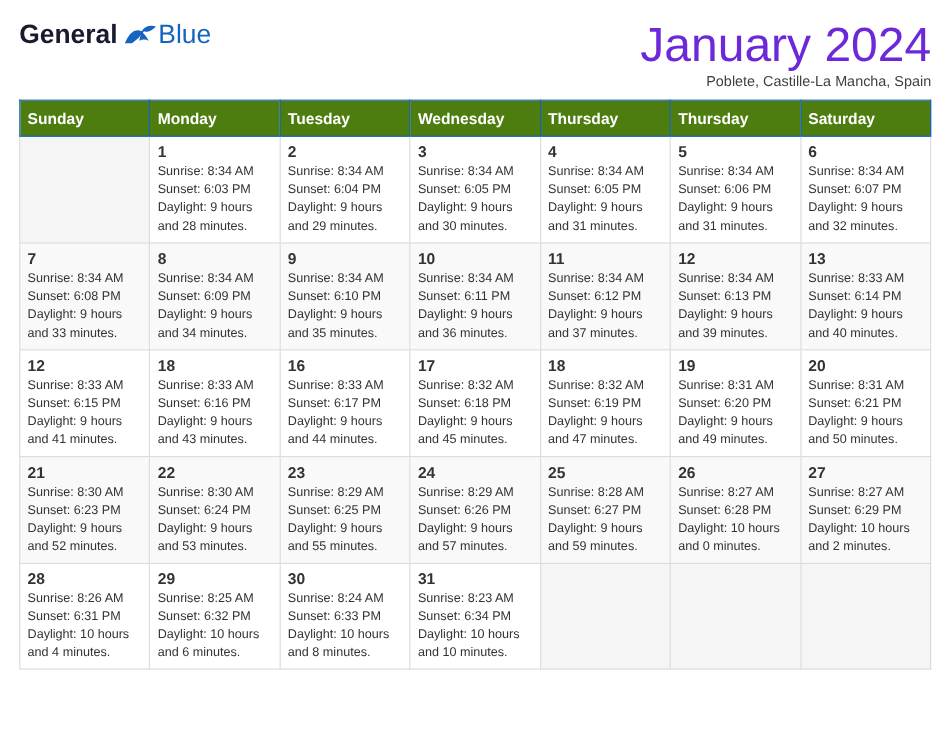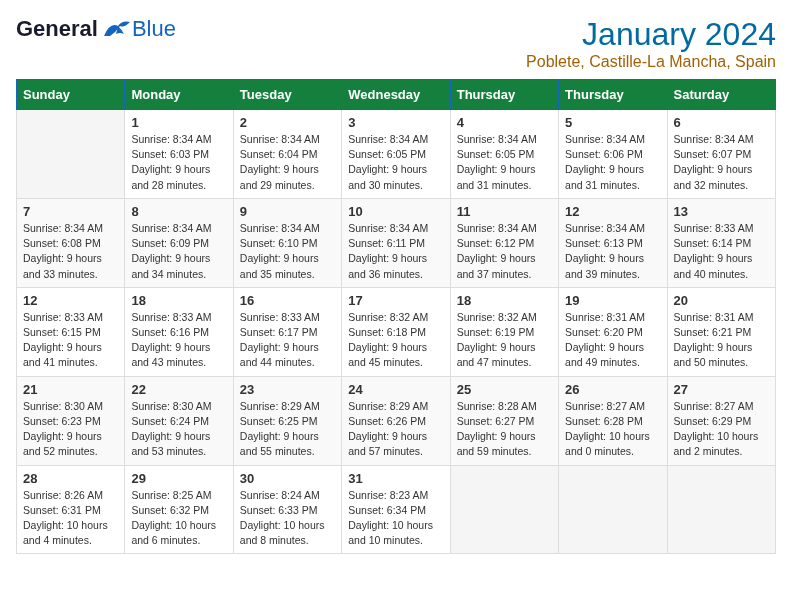--- a/index.html
+++ b/index.html
@@ -18,35 +18,35 @@
     }
     .logo {
       display: flex;
       flex-direction: row;
       align-items: flex-start;
     }
     .title-block {
       text-align: right;
     }
     .month-title {
-      font-size: 32px;
+      font-size: 40px;
       font-weight: normal;
-      color: #0369a1;
+      color: #6d28d9;
     }
     .location {
-      font-size: 16px;
-      color: #a16207;
+      font-size: 12px;
+      color: #404040;
     }
     .calendar {
       width: 100%;
       border-collapse: collapse;
       border: 1px solid #ccc;
     }
     .calendar th {
-      background: #15803d;
+      background: #4d7c0f;
       color: #fff;
       font-size: 13px;
       font-weight: bold;
       padding: 7px 6px;
       text-align: left;
       border: 1px solid #1565c0;
     }
     .calendar td {
       vertical-align: top;
       padding: 5px 6px;

